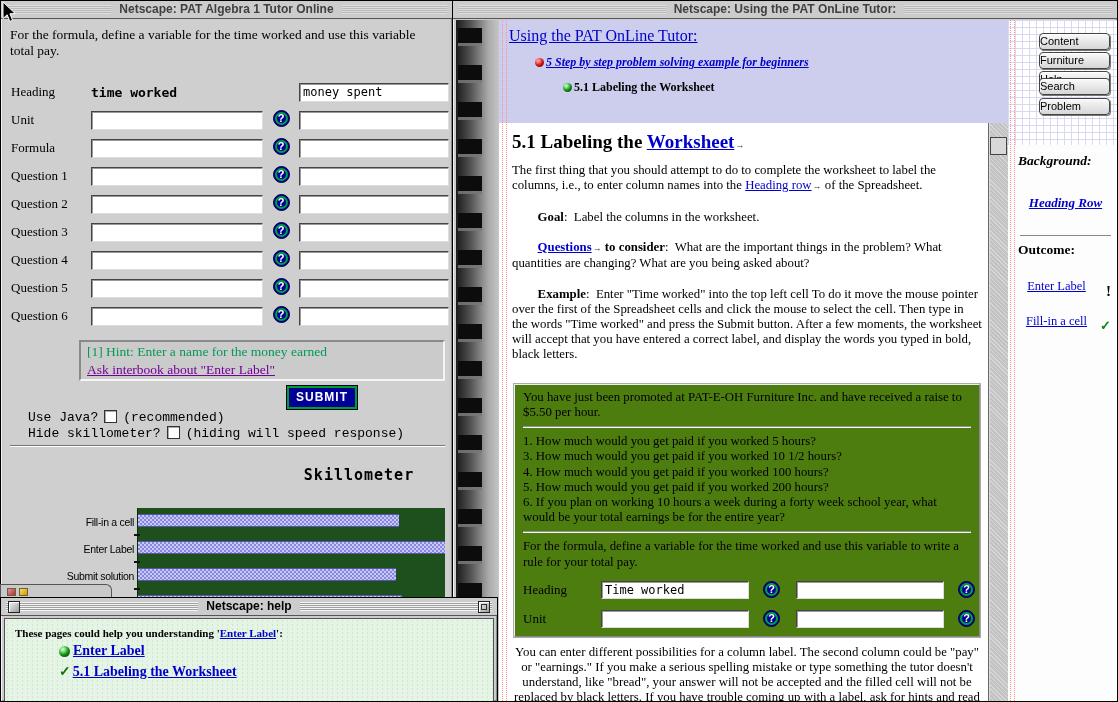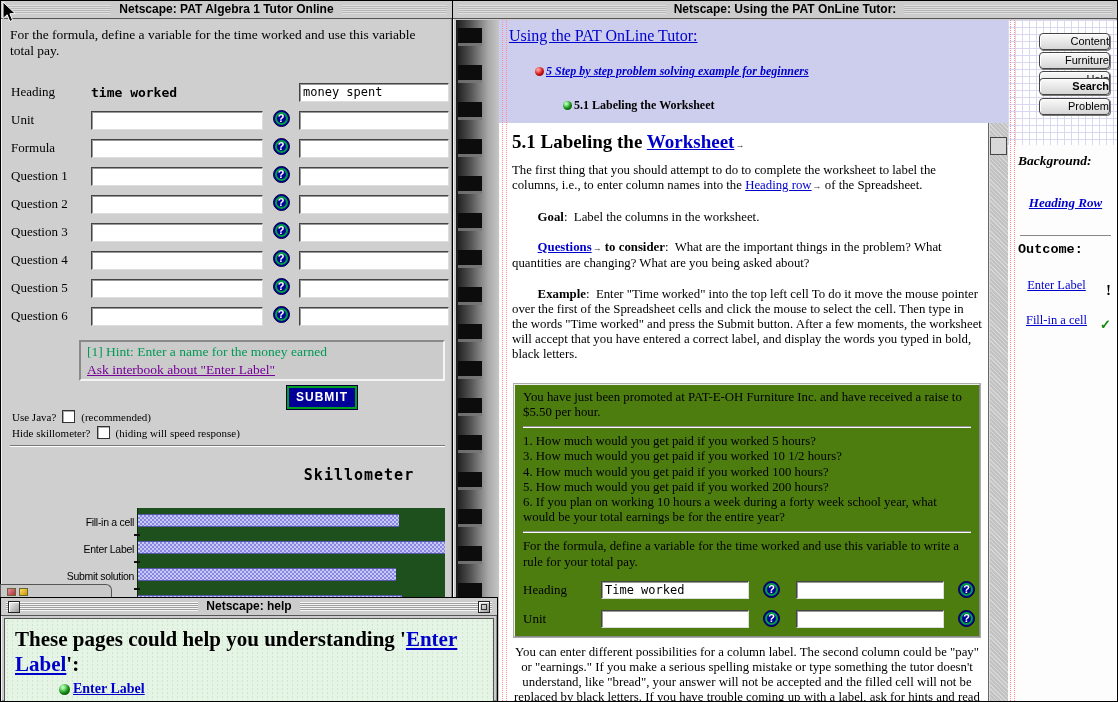--- a/index.html
+++ b/index.html
@@ -6,21 +6,21 @@
   html,body { width:1118px; height:702px; overflow:hidden; background:#9a9a9a;
               font-family:"Liberation Serif", serif; }
   .window { position:absolute; background:#cccccc; border:1px solid #000;
             box-shadow: inset 1px 1px 0 #f2f2f2, inset -1px -1px 0 #8a8a8a; }
   
   .titlebar { position:relative; height:18px; background:#cccccc; border-bottom:1px solid #555; overflow:hidden; }
   .titlebar .stripes { position:absolute; left:5px; right:5px; top:4px; bottom:4px;
       background:repeating-linear-gradient(180deg, rgba(255,255,255,.8) 0 1px, rgba(0,0,0,.22) 1px 2px); }
   .titlebar.inactive .stripes { opacity:.45; }
   .titlebar .ttext { position:absolute; left:0; right:0; top:1px; text-align:center;
-      font:bold 12px "Liberation Sans", sans-serif; color:#000000; }
+      font:bold 12px "Liberation Sans", sans-serif; color:#404040; }
   .titlebar .ttext span { background:#cccccc; padding:0 8px; }
   .titlebar.active .ttext { color:#000; }
   .tbox { position:absolute; top:3px; width:12px; height:12px; background:linear-gradient(135deg,#f4f4f4,#9b9b9b);
           border:1px solid #222; box-shadow:inset 1px 1px 0 #fff; }
   .tbox.close { left:7px; } .tbox.collapse { right:7px; }
   .tbox.collapse::after { content:""; position:absolute; inset:2px; border:1px solid #333; }
   
   .tfield { background:#fff; border:1px solid #333; border-color:#444 #ddd #ddd #444;
             box-shadow:inset 1px 1px 0 #999; height:19px; font:12px "DejaVu Sans Mono", monospace;
             padding:0 3px; color:#000; }
@@ -46,21 +46,21 @@
   .frow .iconslot { width:36px; flex:none; text-align:center; }
   .frow .slot2 .tfield { width:150px; }
   .accepted { font:bold 13px "DejaVu Sans Mono", monospace; }
   #hintbox { position:absolute; left:75px; right:4px; top:320px; height:41px; background:#cbcbcb;
              border:2px solid; border-color:#898989 #f4f4f4 #f4f4f4 #898989; padding:2px 6px; }
   #hint-text { color:#009955; font-size:13.5px; }
   #hint-link { display:inline-block; font-size:13.5px; }
   #submit-btn { position:absolute; left:283px; top:366px; background:#000099; color:#fff;
                 border:2px solid #00a020; outline:1px solid #003; padding:2px 7px 3px;
                 font:bold 12px "Liberation Sans", sans-serif; letter-spacing:1px; cursor:pointer; }
-  .optline { position:absolute; left:8px; font-size:11px; }
+  .optline { position:absolute; left:24px; font-size:13px;font-family:Liberation Mono, monospace; }
   #hr-left { position:absolute; left:6px; right:4px; top:425px; border-top:1px solid #777; border-bottom:1px solid #fff; }
   #skill-title { position:absolute; left:200px; top:446px; width:310px; text-align:center;
                  font:bold 15px "DejaVu Sans Mono", monospace; letter-spacing:1px; }
   #skill-labels { position:absolute; left:0; top:488px; width:130px; }
   #skill-labels .slabel { height:27px; display:flex; align-items:center; justify-content:flex-end;
                           font:10.5px "Liberation Sans", sans-serif; letter-spacing:-.3px; }
   #skill-chart { position:absolute; left:133px; right:4px; top:488px; height:112px; background:#1d501d;
                  border-left:1px solid #0a2a0a; }
   .sbar-row { height:27px; position:relative; }
   .sbar { position:absolute; left:0; top:6px; height:13px; background:#9393e8;
@@ -89,27 +89,27 @@
   #redlines-side { left:555px; }
   #scrollbar { position:absolute; left:533px; top:103px; width:20px; bottom:0; background:#c2c2c2;
                border-left:1px solid #666; box-shadow:inset 1px 0 0 #ddd;
                background-image:repeating-linear-gradient(45deg, rgba(255,255,255,.35) 0 1px, transparent 1px 3px); }
   #scroll-thumb { position:absolute; left:1px; top:14px; width:17px; height:18px; background:#d8d8d8; border:1px solid #444; }
   #grid-frame { position:absolute; left:553px; top:0; width:113px; height:125px; background:#fff;
        background-image:linear-gradient(#d8d8f0 1px, transparent 1px), linear-gradient(90deg,#d8d8f0 1px, transparent 1px);
        background-size:7px 7px; }
   .navbtn { position:absolute; left:31px; width:71px; height:17px; background:linear-gradient(180deg,#fafafa,#d6d6d6);
             border:1px solid #444; border-radius:4px; box-shadow:1px 1px 0 #777, inset 1px 1px 0 #fff;
-            font:11px "Liberation Sans", sans-serif; text-align:right; line-height:15px; cursor:pointer; }
+            font:11px "Liberation Sans", sans-serif; text-align:left; line-height:15px; cursor:pointer; }
   #side-frame { position:absolute; left:553px; top:125px; width:113px; bottom:0; background:#fdfdfd;
                 padding:4px 2px 0 10px; overflow:hidden;
                 background-image:linear-gradient(#fdfdfd, #fdfdfd); }
   
   #bc-root { margin:7px 0 0 10px; font-size:16px; }
-  .bc-line { margin-left:36px; margin-top:19px; font-size:12px; display:flex; align-items:center; }
+  .bc-line { margin-left:36px; margin-top:10px; font-size:12px; display:flex; align-items:center; }
   .bc-line.l2 { margin-left:64px; }
   .ball { width:9px; height:9px; border-radius:50%; flex:none; margin-right:2px; }
   .ball.red { background:radial-gradient(circle at 35% 30%, #ff9a9a 10%, #cc1111 55%, #550000); }
   .ball.green { background:radial-gradient(circle at 35% 30%, #aaffaa 10%, #118811 55%, #003300); }
   .bc-l1 { font-style:italic; font-weight:bold; }
   .bc-l2 { font-weight:bold; color:#000; }
   
   #art-h1 { font-size:19px; font-weight:bold; margin:2px 0 10px; }
   .apara { font-size:12.8px; line-height:15.2px; white-space:pre-wrap; }
   .b { font-weight:bold; }
@@ -118,34 +118,34 @@
   .boxhr { border-top:1px solid #909090; border-bottom:1px solid #fafafa; margin:6px 0; }
   .qline { white-space:pre-wrap; }
   .boxrow { display:flex; align-items:center; margin-top:11px; }
   .boxrow .blabel { width:78px; font-size:13px; flex:none; }
   .boxrow .tfield { width:148px; margin-right:14px; }
   .boxrow .tfield.second { margin-left:16px; }
   .boxrow .tfield { height:18px; }
   #closing { text-align:center; font-size:12.8px; line-height:15.2px; margin-top:8px; padding:0 2px; }
   
   .side-label { font:bold italic 13.5px "Liberation Serif", serif; margin-top:4px; }
-  .side-label.plain { font-style:normal;font-family:Liberation Mono, monospace; }
+  .side-label.plain { font-style:normal; }
   #side-bg-link { display:block; text-align:center; margin:26px 6px 0 0; font:bold italic 13px "Liberation Serif", serif; }
   #side-hr { border-top:1px solid #888; margin:24px 8px 6px 2px; }
   .outcome-item { position:relative; margin-top:22px; padding-right:24px; }
   .outcome-item .olink { display:block; text-align:center; font-size:12.5px; line-height:13px; width:62px; margin:0 auto; }
   .status { position:absolute; right:8px; top:3px; font:bold 15px "Liberation Serif", serif; }
   .status.warn { color:#000; }
   .status.ok { color:#118811; font-size:13px; }
   
   #help-win { left:0; top:597px; width:498px; height:105px; z-index:3; }
   #help-body { position:absolute; left:3px; right:3px; top:20px; bottom:0; background:#e6f4e6;
        background-image:radial-gradient(rgba(120,200,140,.25) 1px, transparent 1px); background-size:5px 4px;
        border:1px solid #555; border-bottom:none; padding:8px 10px 0; overflow:hidden; }
-  #help-intro { font-size:21px; font-weight:bold; }
+  #help-intro { font-size:11px; font-weight:bold; }
   .help-item { display:flex; align-items:center; margin:4px 0 0 44px; font-size:14px; font-weight:bold; }
   .help-item .ball { width:11px; height:11px; margin-right:3px; }
   .hcheck { color:#117711; font-size:14px; margin-right:2px; font-weight:bold; }
   
   #cursor { position:absolute; left:2px; top:2px; z-index:9; }
 </style>
 </head>
 <body>
 
 <div class="window" id="left-win">
@@ -329,21 +329,21 @@
     </div>
 
     <div id="scrollbar">
       <div id="scroll-thumb"></div>
     </div>
 
     <div id="grid-frame">
       <button class="navbtn" style="top:13px;">Content</button>
       <button class="navbtn" style="top:32px;">Furniture</button>
       <button class="navbtn" style="top:51px;">Help</button>
-      <button class="navbtn" style="top:58px;font-weight:bold;">Search</button>
+      <button class="navbtn" style="top:58px;">Search</button>
       <button class="navbtn" style="top:78px;">Problem</button>
     </div>
 
     <div id="side-frame">
       <div class="side-label">Background:</div>
       <span id="side-bg-link" class="link">Heading Row</span>
       <div id="side-hr"></div>
       <div class="side-label plain">Outcome:</div>
       <div class="outcome-item">
         <span class="olink link">Enter Label</span>

